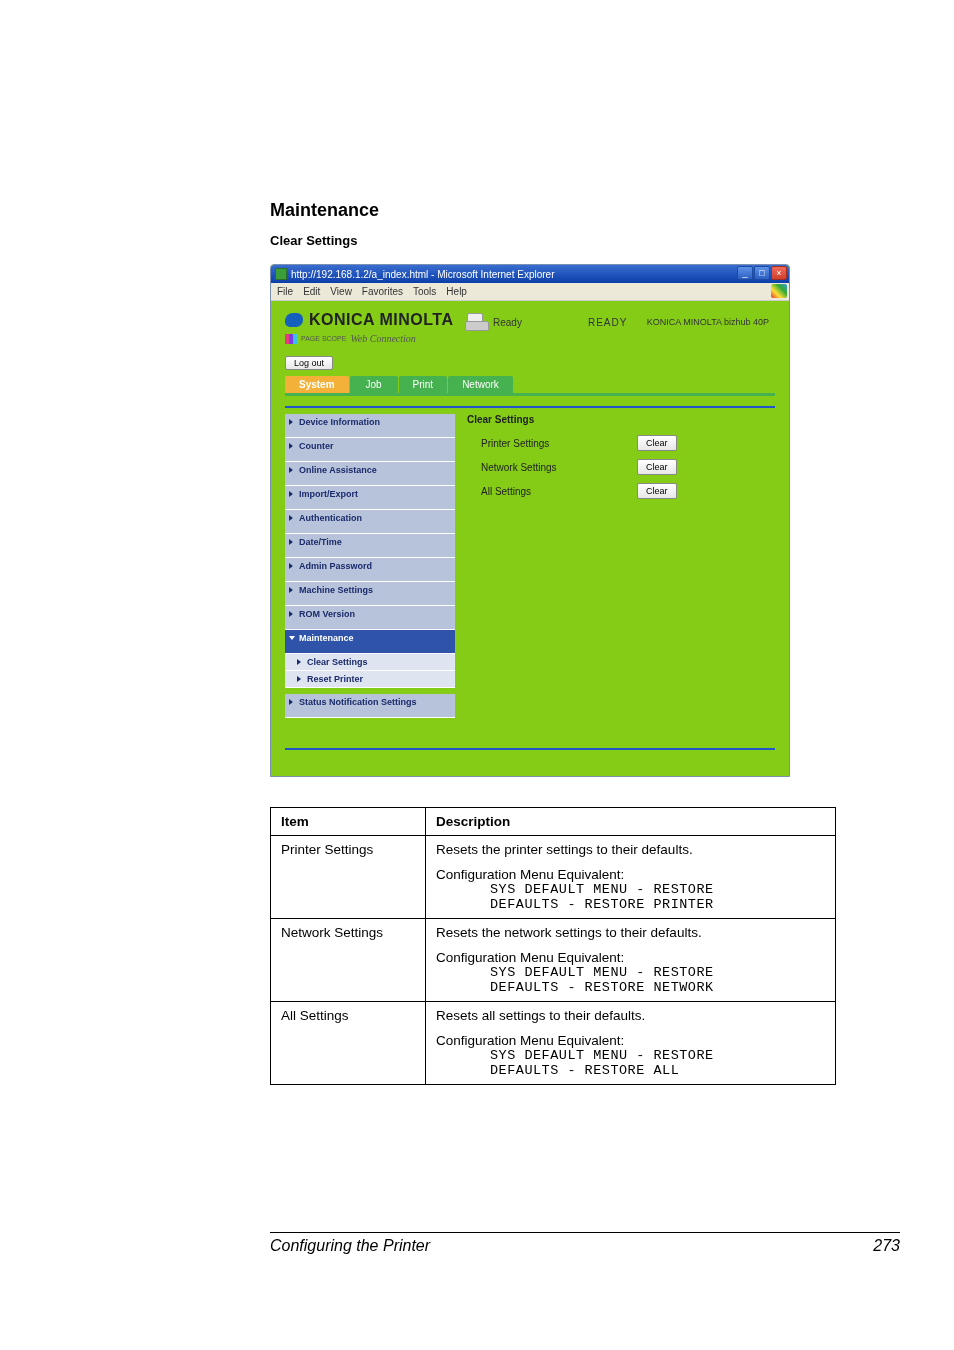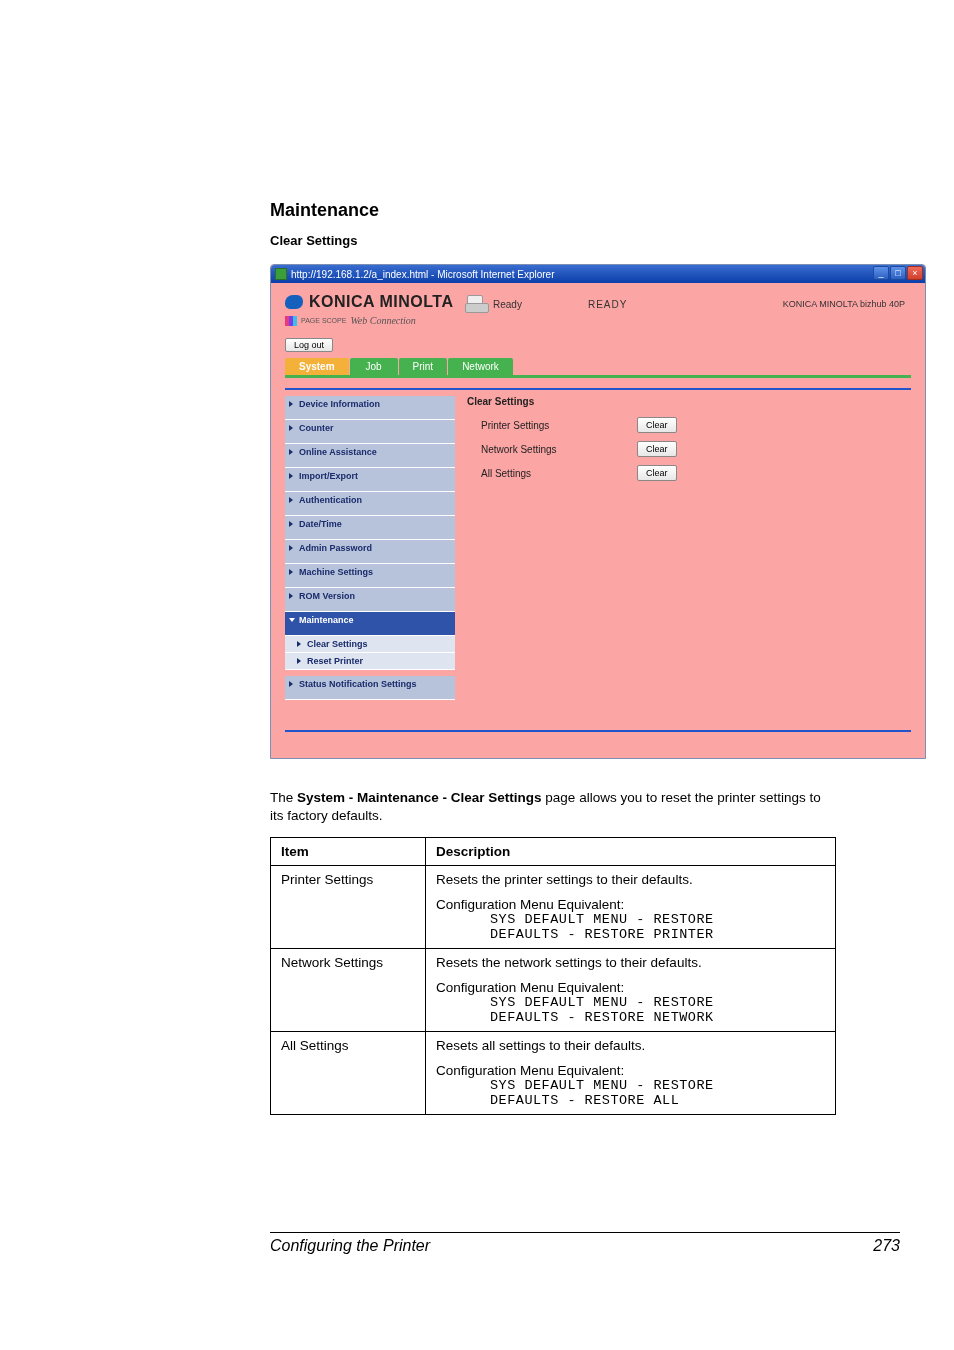--- a/index.html
+++ b/index.html
@@ -20,22 +20,22 @@
     margin-bottom: 12px;
   }
   .h-clear {
     font-size: 13px;
     font-weight: bold;
     margin-bottom: 16px;
   }
 
   
   .browser-shot {
-    width: 656px;
-    background: #fca5a5;
+    width: 520px;
+    background: #84cc16;
     border: 1px solid #7a8fb1;
     border-radius: 4px 4px 0 0;
     font-size: 10px;
     margin-bottom: 30px;
   }
   .titlebar {
     background: linear-gradient(#3a6dd0, #0b3ea8);
     color: #fff;
     height: 18px;
     display: flex;
@@ -202,20 +202,29 @@
     <div class="titlebar">
       <span class="ieicon"></span>
       <span class="ttext">http://192.168.1.2/a_index.html - Microsoft Internet Explorer</span>
       <div class="winbtns">
         <span class="winbtn">_</span>
         <span class="winbtn">□</span>
         <span class="winbtn close">×</span>
       </div>
     </div>
 
+    <div class="menubar">
+      <span>File</span>
+      <span>Edit</span>
+      <span>View</span>
+      <span>Favorites</span>
+      <span>Tools</span>
+      <span>Help</span>
+      <span class="ffflag"></span>
+    </div>
 
     <div class="wc-header">
       <div class="brand-col">
         <div class="brand-row">
           <span class="blob"></span>
           <span class="brand-text">KONICA MINOLTA</span>
         </div>
         <div class="wc-line">
           <span class="wc-bars"></span>
           <span style="font-size:7px; line-height:7px;">PAGE SCOPE</span>
@@ -277,23 +286,20 @@
           <span class="pane-label">All Settings</span>
           <button class="clear-btn-small">Clear</button>
         </div>
       </div>
     </div>
 
     <div class="bot-bluehr"></div>
     <div class="bot-spacer"></div>
   </div>
 
-  <p class="body-para">
-    <span>The </span><span class="b">System - Maintenance - Clear Settings</span><span> page allows you to reset the printer settings to its factory defaults.</span>
-  </p>
 
   <table class="desc-table">
     <thead>
       <tr>
         <th class="col-item">Item</th>
         <th>Description</th>
       </tr>
     </thead>
     <tbody>
       <tr>

